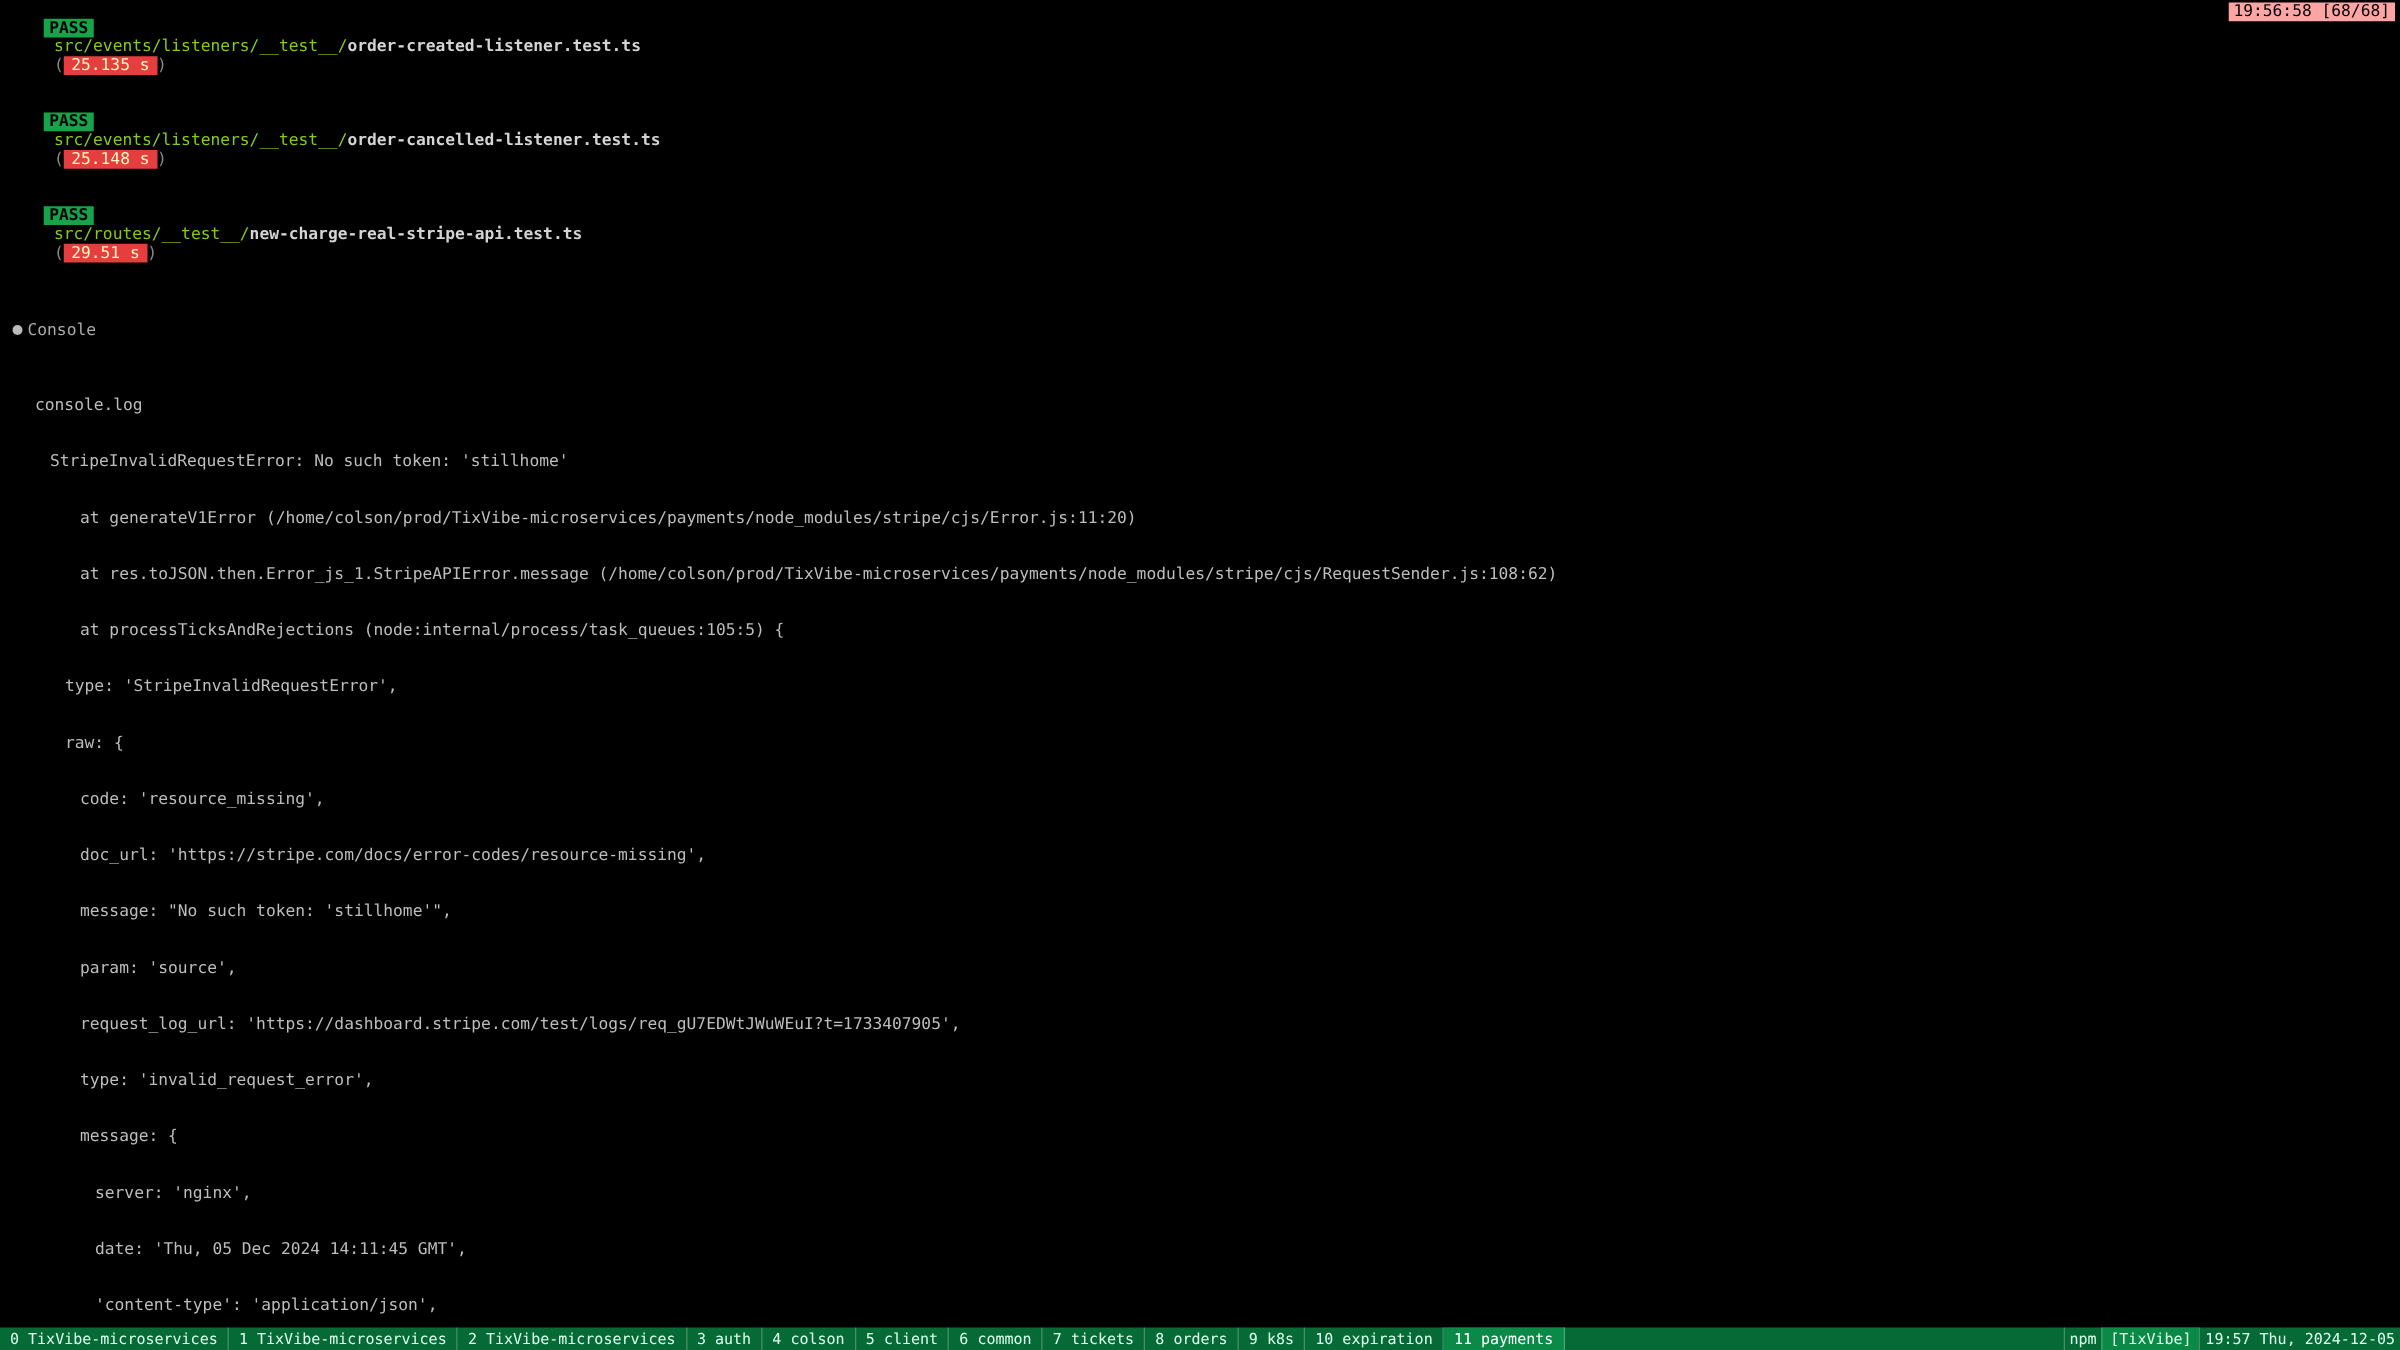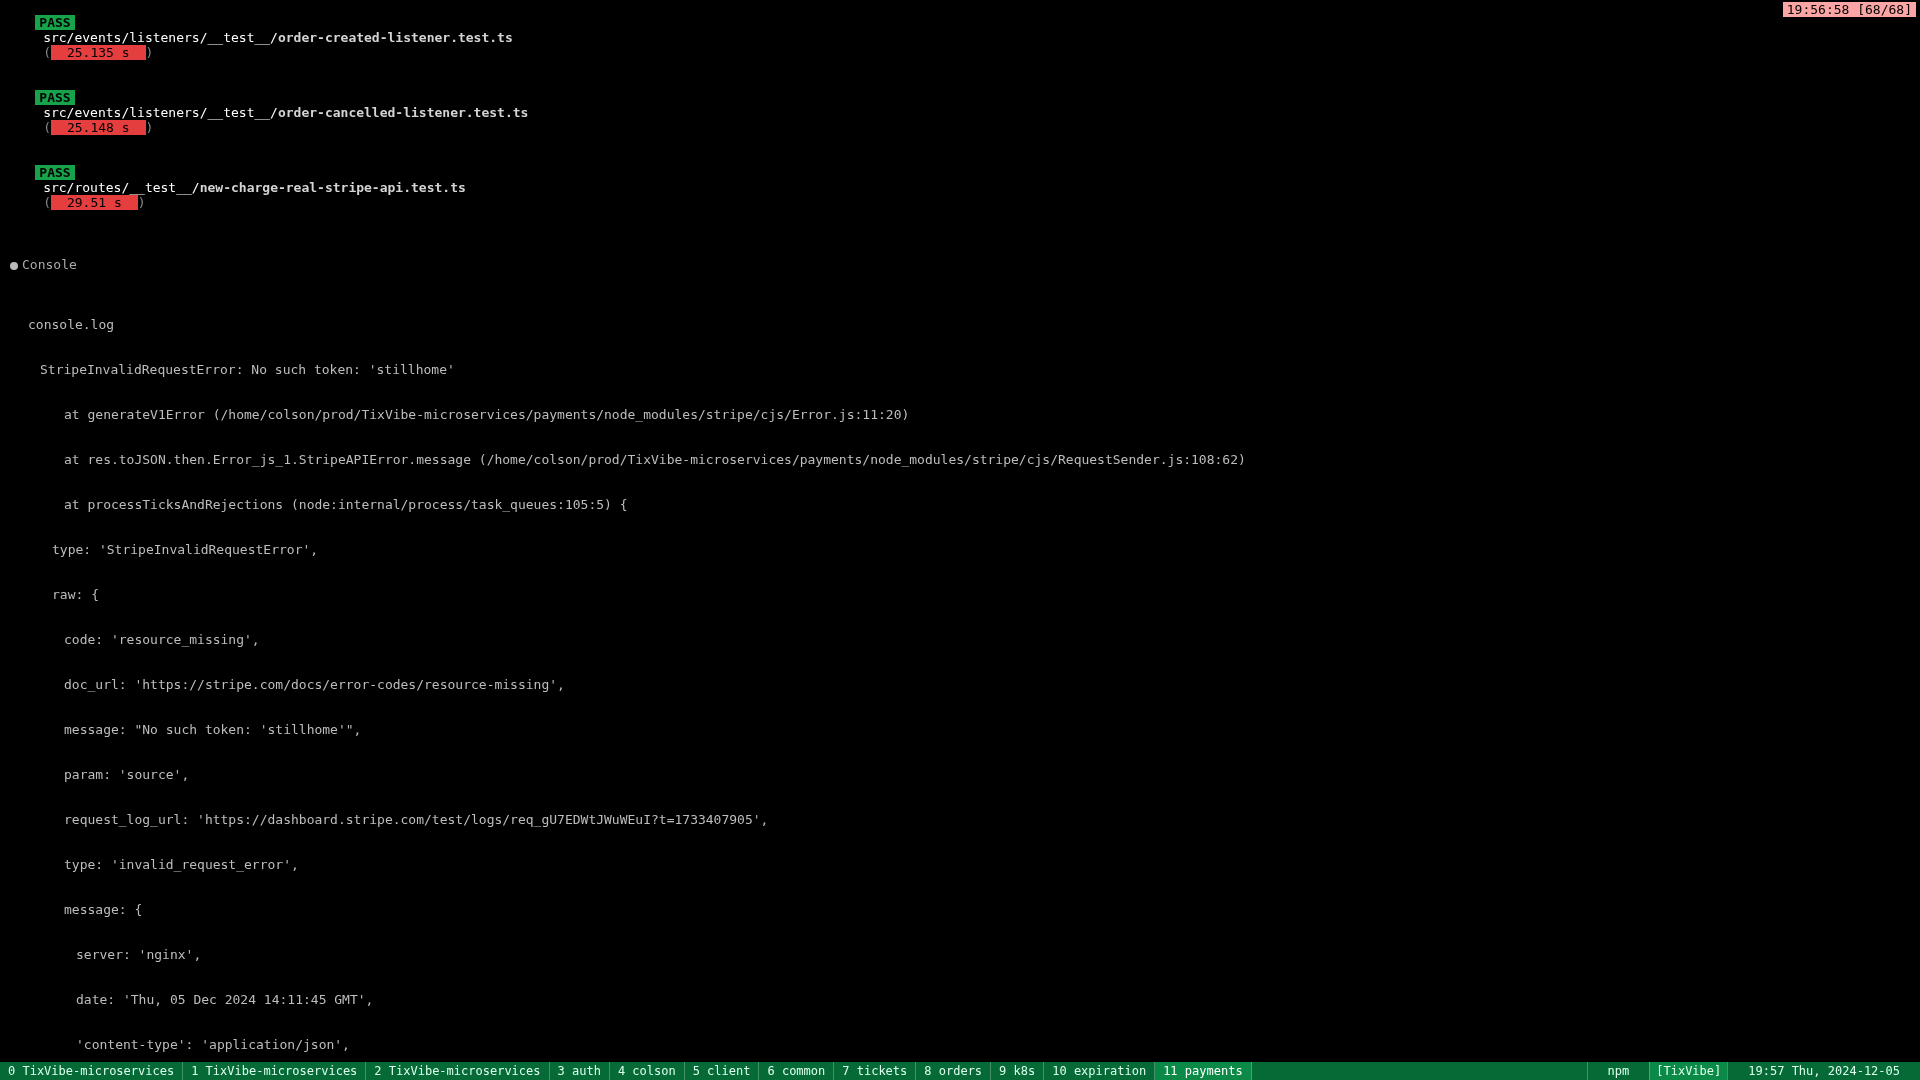--- a/index.html
+++ b/index.html
@@ -31,27 +31,27 @@
     white-space: pre;
     padding-left: 4px;
   }
   .badge-pass {
     background: #16a34a;
     color: #000;
     font-weight: bold;
     padding: 0 4px;
     display: inline-block;
   }
-  .dim { color: #ffffff; }
+  .dim { color: #84cc16; }
   .bright { color: #d4d4d4; font-weight: bold; }
   .paren { color: #888; }
   .time-bad {
     background: #e53e3e;
-    color: #000000;
-    padding: 0 16px;
+    color: #fef9c3;
+    padding: 0 6px;
   }
   .console-header {
     padding-left: 10px;
     color: #aaa;
     margin-top: 32px;
   }
   .bullet {
     display: inline-block;
     width: 8px; height: 8px;
     border-radius: 50%;
@@ -85,21 +85,21 @@
   .statusbar .tab {
     padding: 0 8px;
     border-right: 1px solid rgba(255,255,255,.25);
   }
   .statusbar .tab.active {
     background: #0a8a46;
     color: #fff;
   }
   .statusbar .spacer { flex: 1; }
   .statusbar .right-seg {
-    padding: 0 20px;
+    padding: 0 4px;
     border-left: 1px solid rgba(255,255,255,.25);
   }
   .statusbar .right-box {
     background: #0a8a46;
     padding: 0 6px;
   }
 </style>
 </head>
 <body>
 

